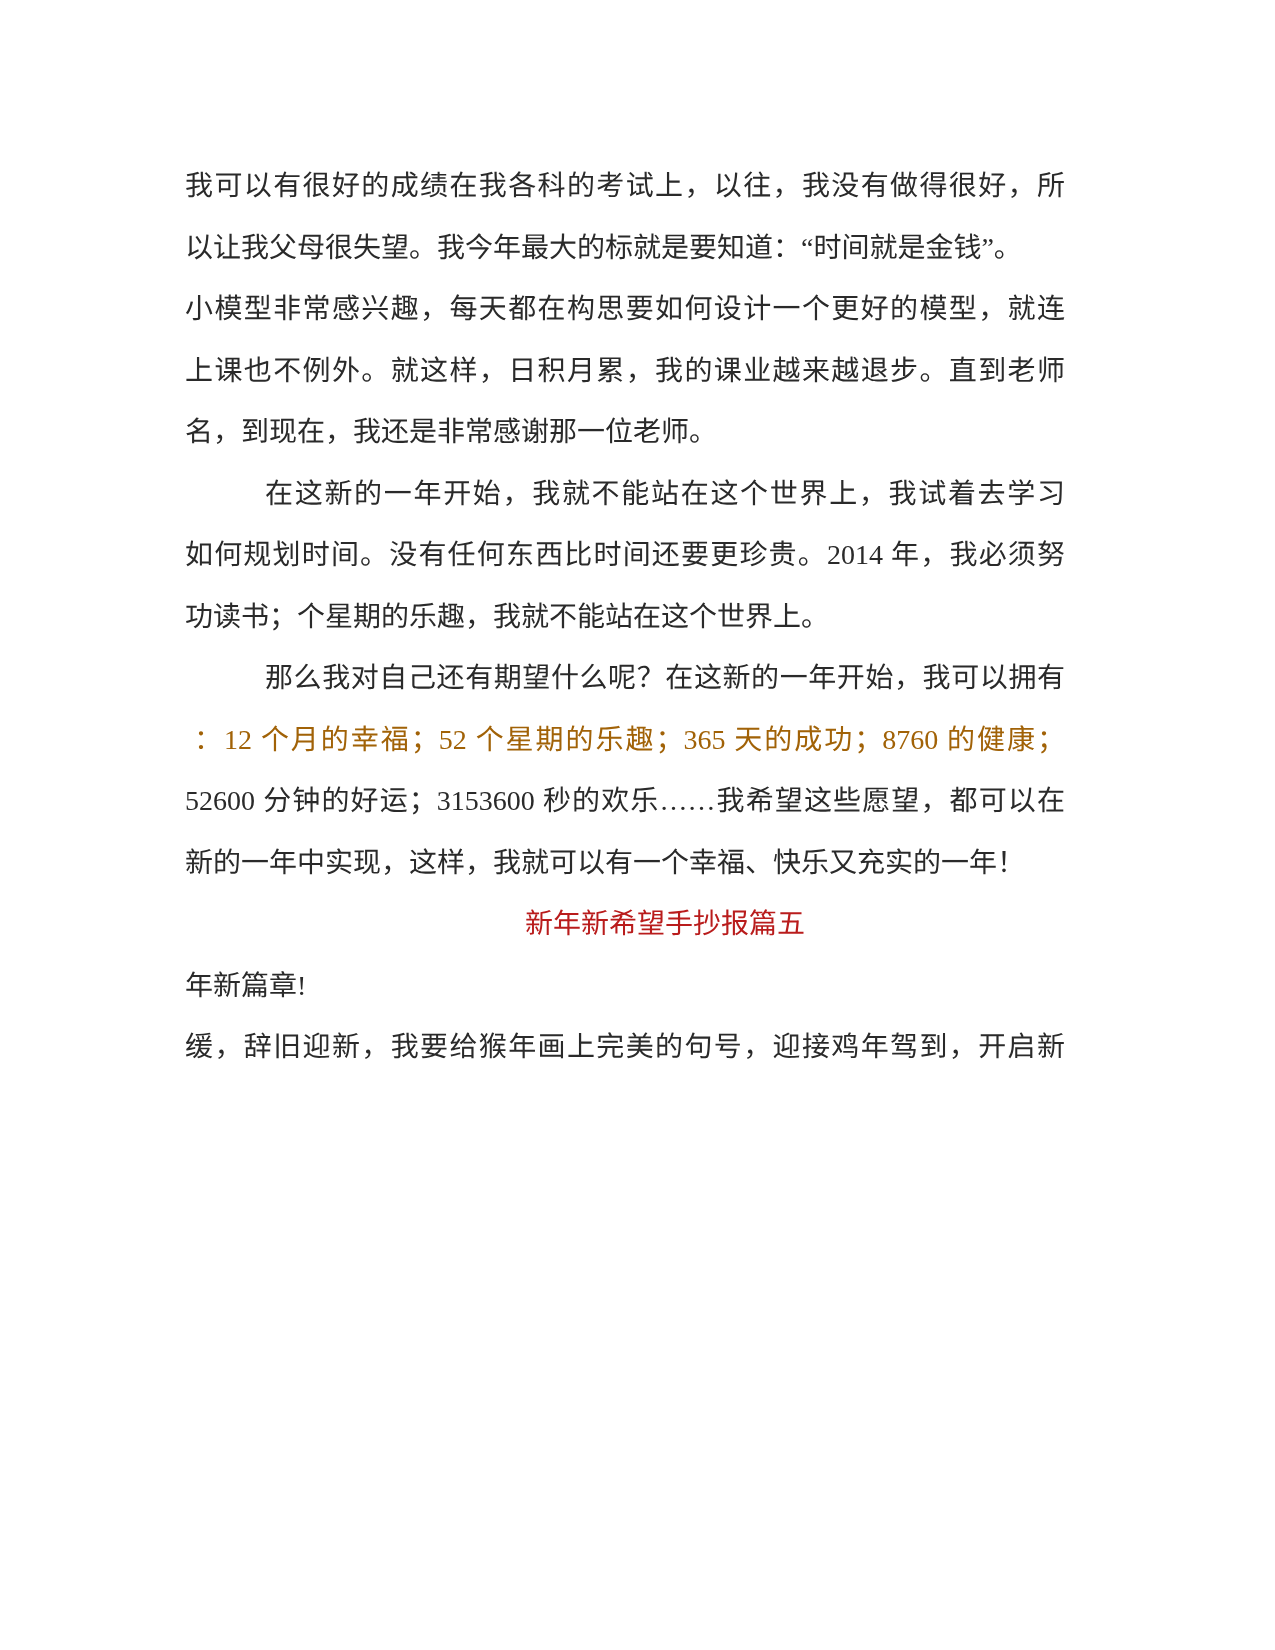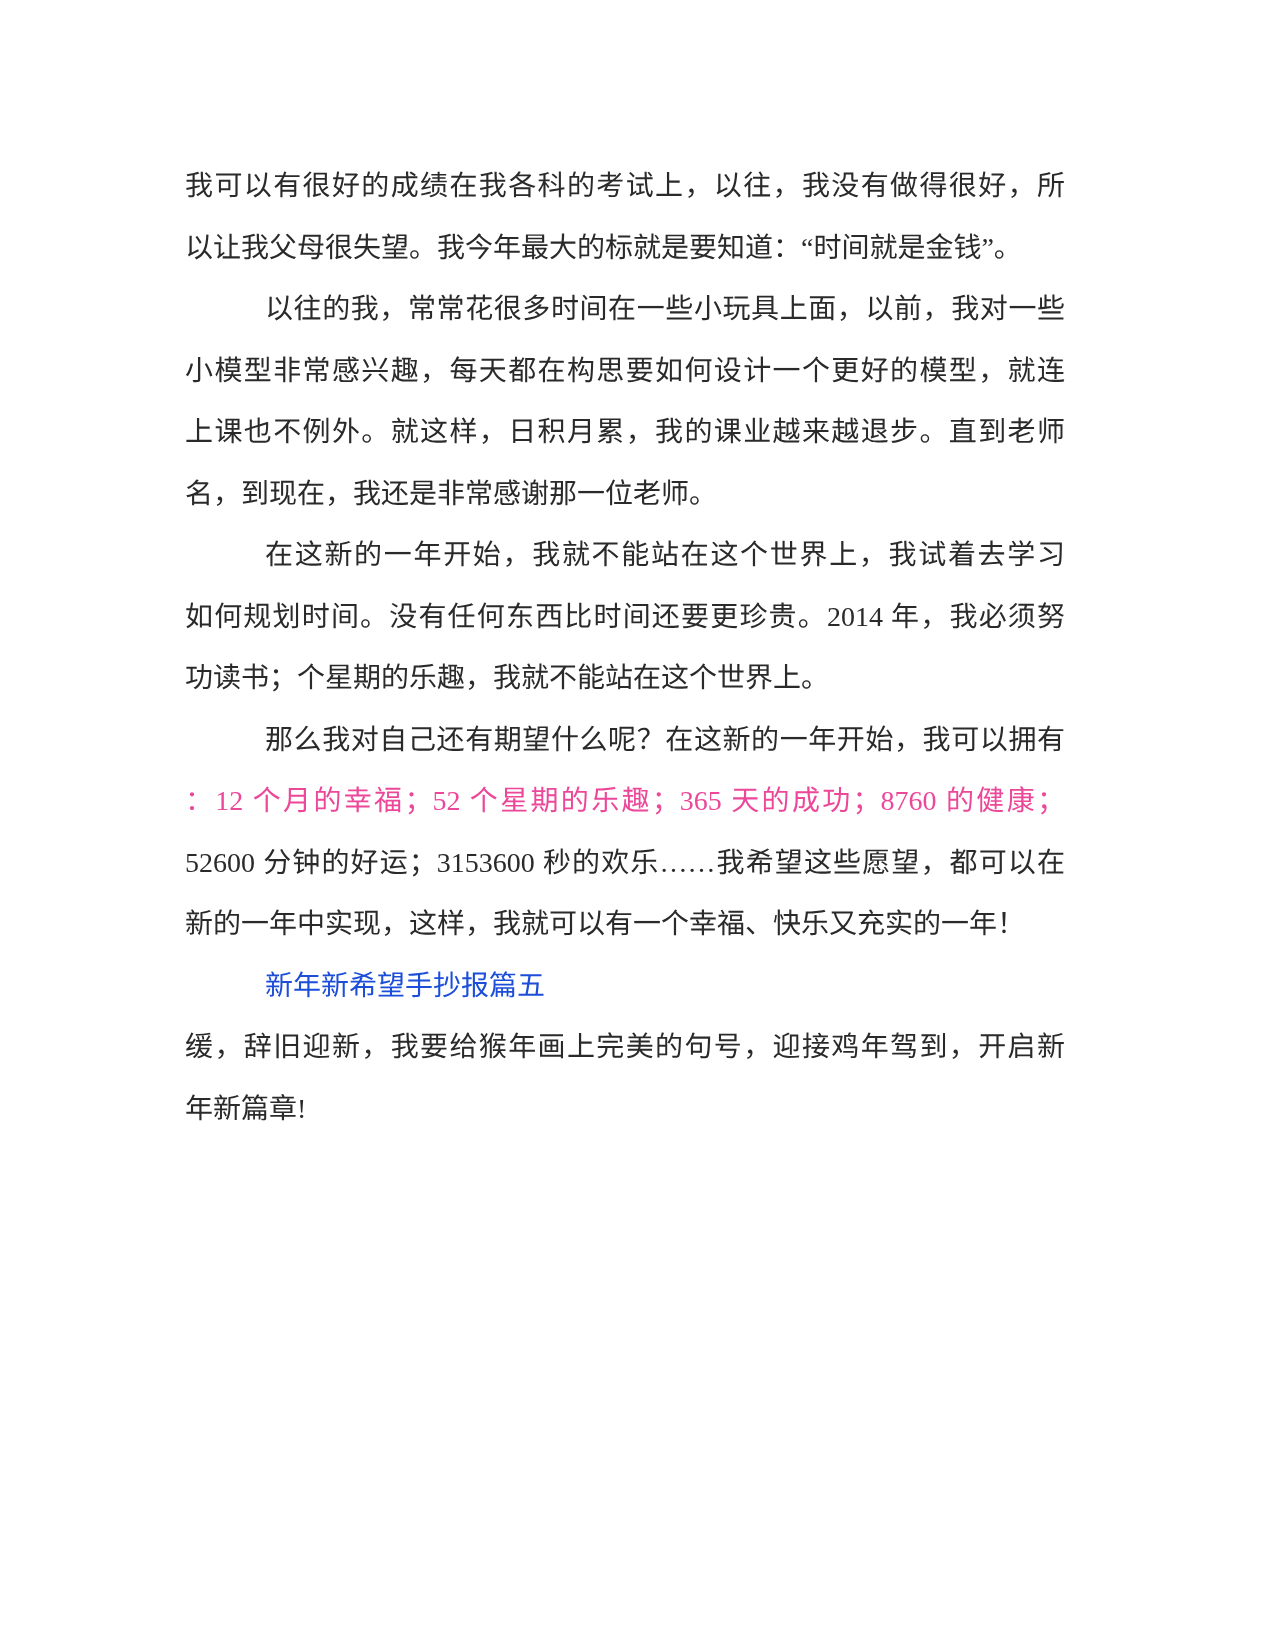--- a/index.html
+++ b/index.html
@@ -39,28 +39,27 @@
     padding-left: 80px;
   }
 </style>
 </head>
 <body>
 
 <div class="page">
   <div class="text-block">
       <div class="text-line justify" style="color: rgb(42, 42, 42);">我可以有很好的成绩在我各科的考试上，以往，我没有做得很好，所</div>
       <div class="text-line" style="color: rgb(42, 42, 42);">以让我父母很失望。我今年最大的标就是要知道：“时间就是金钱”。</div>
-      <div class="text-line indent justify" style="color: rgb(42, 42, 42);">以往的我，常常花很多时间在一些小玩具上面，以前，我对一些</div>
       <div class="text-line justify" style="color: rgb(42, 42, 42);">小模型非常感兴趣，每天都在构思要如何设计一个更好的模型，就连</div>
       <div class="text-line justify" style="color: rgb(42, 42, 42);">上课也不例外。就这样，日积月累，我的课业越来越退步。直到老师</div>
       <div class="text-line" style="color: rgb(42, 42, 42);">名，到现在，我还是非常感谢那一位老师。</div>
       <div class="text-line indent justify" style="color: rgb(42, 42, 42);">在这新的一年开始，我就不能站在这个世界上，我试着去学习</div>
       <div class="text-line justify" style="color: rgb(42, 42, 42);">如何规划时间。没有任何东西比时间还要更珍贵。2014 年，我必须努</div>
       <div class="text-line" style="color: rgb(42, 42, 42);">功读书；个星期的乐趣，我就不能站在这个世界上。</div>
       <div class="text-line indent justify" style="color: rgb(42, 42, 42);">那么我对自己还有期望什么呢？在这新的一年开始，我可以拥有</div>
-      <div class="text-line justify" style="color: #ec4899;">：12 个月的幸福；52 个星期的乐趣；365 天的成功；8760 的健康；</div>
+      <div class="text-line justify" style="color: #a16207; margin-left: 9px;">：12 个月的幸福；52 个星期的乐趣；365 天的成功；8760 的健康；</div>
       <div class="text-line justify" style="color: rgb(42, 42, 42);">52600 分钟的好运；3153600 秒的欢乐……我希望这些愿望，都可以在</div>
       <div class="text-line" style="color: rgb(42, 42, 42);">新的一年中实现，这样，我就可以有一个幸福、快乐又充实的一年！</div>
-      <div class="text-line indent" style="color: #1d4ed8;">新年新希望手抄报篇五</div>
+      <div class="text-line indent" style="color: #b91c1c; text-align: center;">新年新希望手抄报篇五</div>
+      <div class="text-line" style="color: rgb(42, 42, 42);">年新篇章!</div>
       <div class="text-line justify" style="color: rgb(42, 42, 42);">缓，辞旧迎新，我要给猴年画上完美的句号，迎接鸡年驾到，开启新</div>
-      <div class="text-line" style="color: rgb(42, 42, 42);">年新篇章!</div>
     </div>
 </div>
 
 </body></html>

